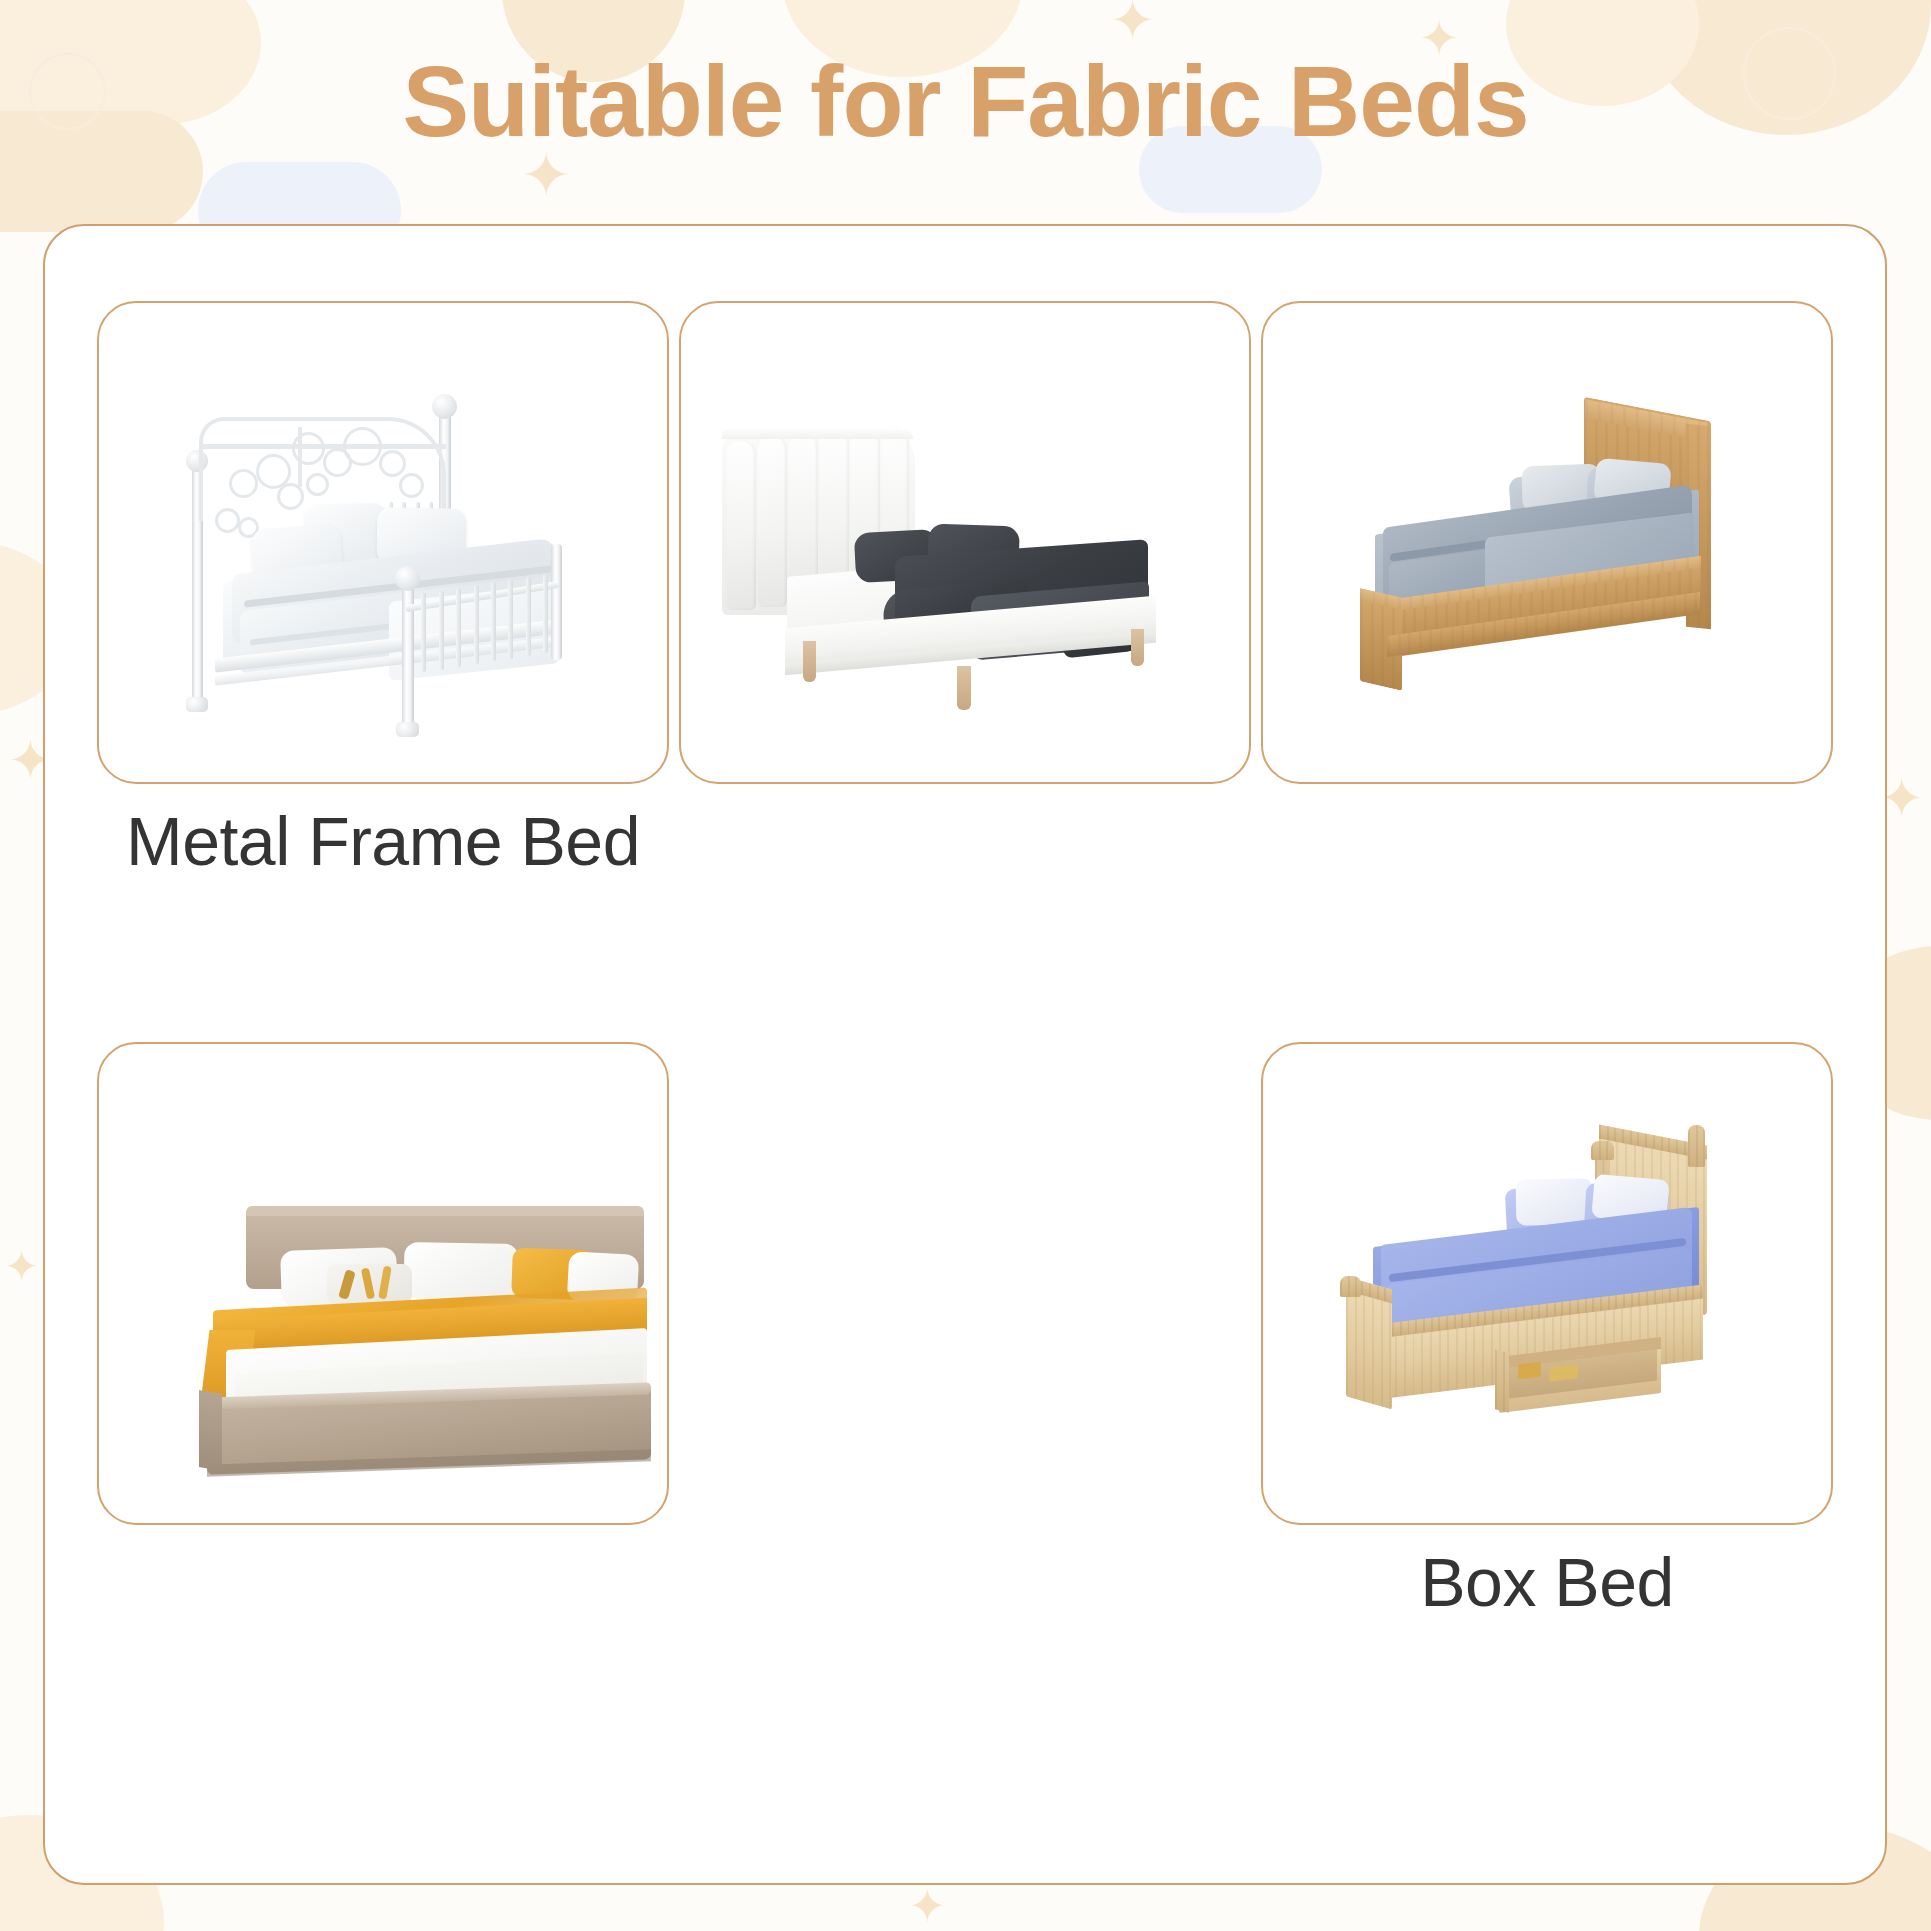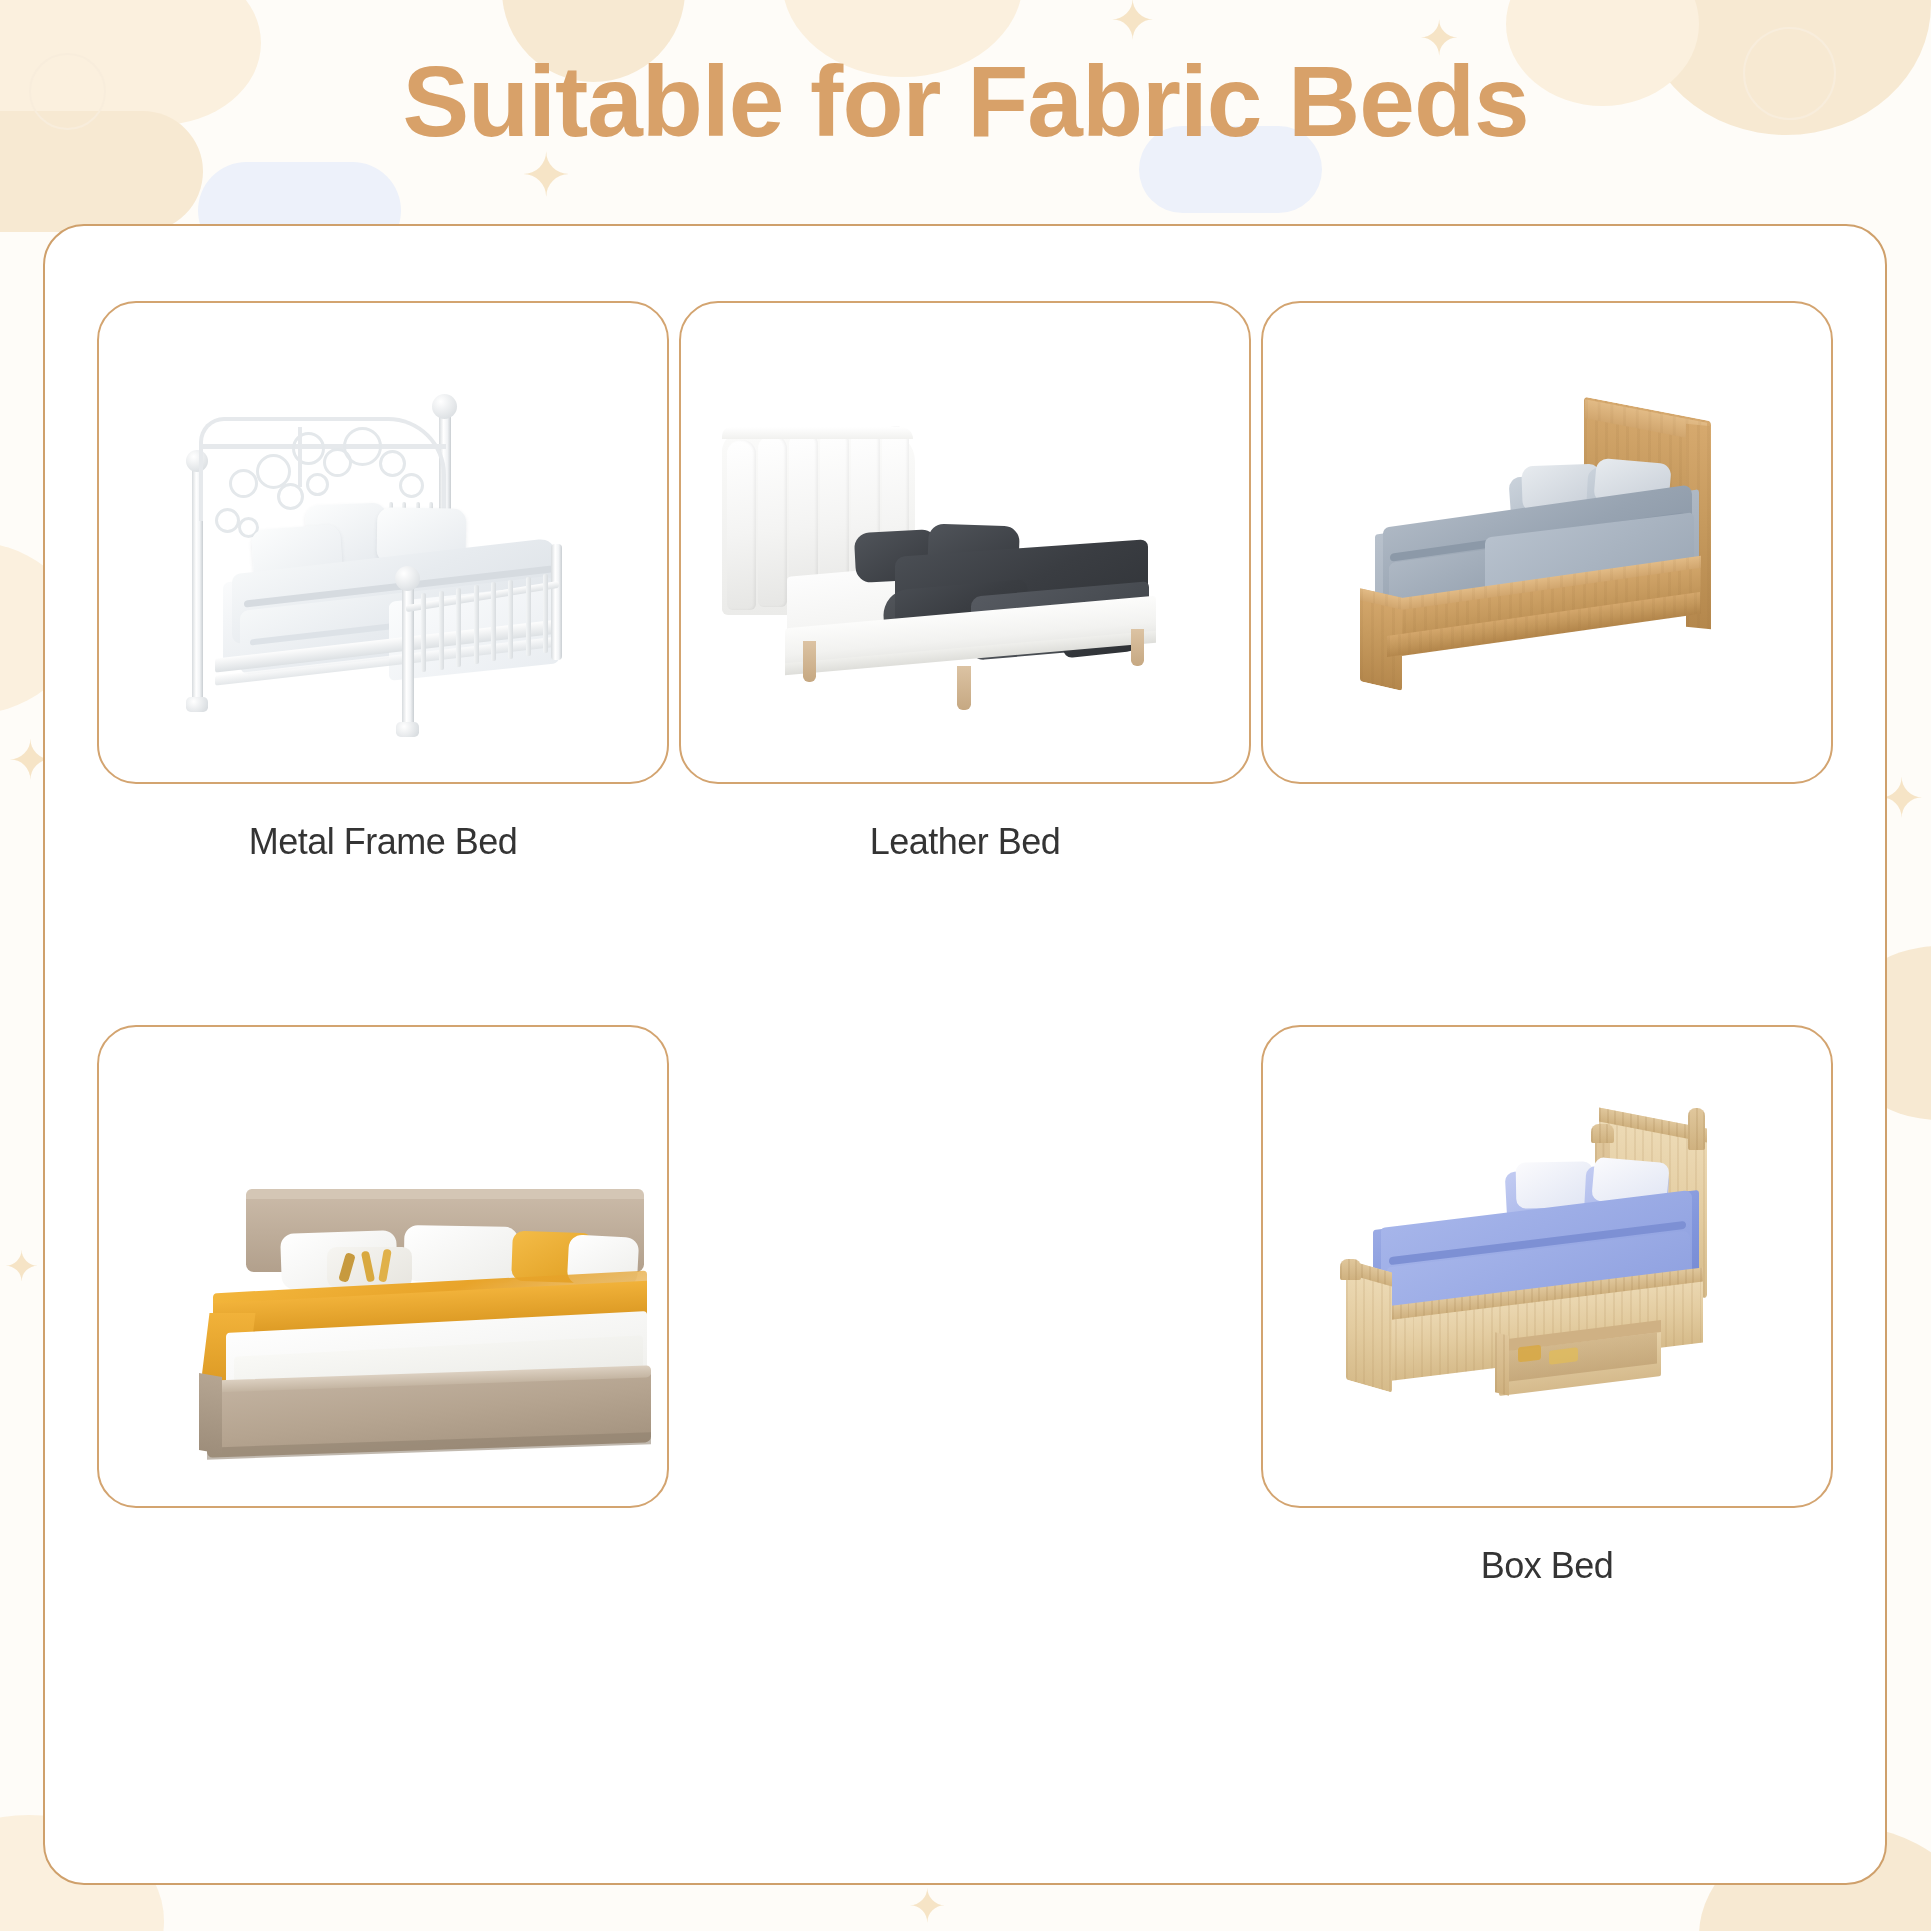--- a/index.html
+++ b/index.html
@@ -98,22 +98,22 @@
     width: 572px;
     height: 483px;
     border: 2.9px solid #D3A470;
     border-radius: 39px;
     background: #FFFFFF;
     position: relative;
     overflow: hidden;
   }
 
   .bed-label {
-    margin-top: 37px;
-    font-size: 36px;
+    margin-top: 18px;
+    font-size: 68px;
     font-weight: 500;
     color: #343434;
     letter-spacing: -0.5px;
     text-align: left;
   }
 
   
   .art { position: absolute; }
   .stage {
     position: absolute;
@@ -358,21 +358,20 @@
             <div class="art" style="left:382px;top:307px;width:85px;height:44px;background:linear-gradient(160deg,#3C4045,#2D3034);transform:skewY(-6deg);border-radius:5.8px 3.9px 21px 9.7px;"></div>
 
             <div class="art lb-frame" style="left:104px;top:309px;width:371px;height:44px;transform:skewY(-5deg);"></div>
             <div class="art" style="left:104px;top:344px;width:371px;height:11.6px;background:linear-gradient(180deg,#EFEFEC,#DEDEDA);transform:skewY(-5deg);"></div>
 
             <div class="art lb-leg" style="left:122px;top:338px;width:12.6px;height:41px;"></div>
             <div class="art lb-leg" style="left:276px;top:363px;width:13.5px;height:44px;"></div>
             <div class="art lb-leg" style="left:450px;top:326px;width:12.6px;height:37px;"></div>
           </div>
         </div>
-        <div class="bed-label">Leather Bed</div>
       </div>
 
       <div class="bed-cell">
         <div class="bed-frame">
           <div class="stage">
 
             <div class="art wd-wood" style="left:321px;top:106px;width:127px;height:158px;transform:skewY(11deg);border-radius:3.9px;"></div>
             <div class="art wd-wood-lt" style="left:322px;top:108px;width:122px;height:19.3px;transform:skewY(11deg);"></div>
             <div class="art wd-wood" style="left:423px;top:122px;width:25px;height:203px;transform:skewY(6deg);"></div>
 

